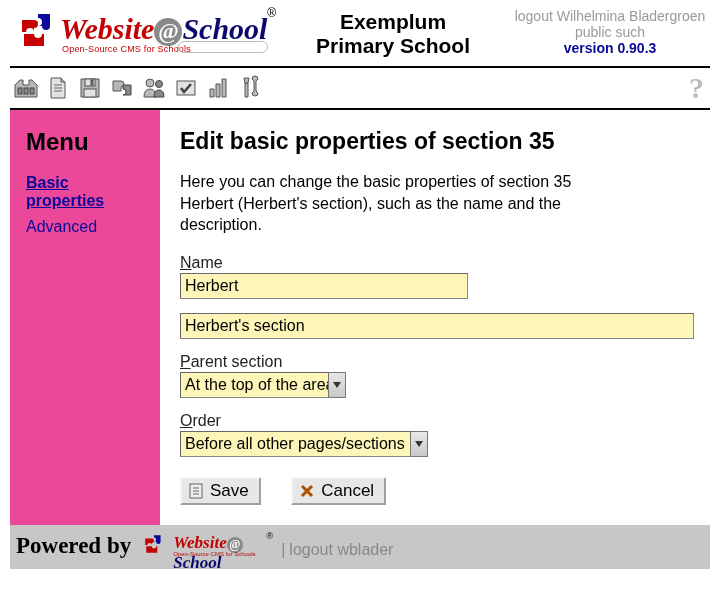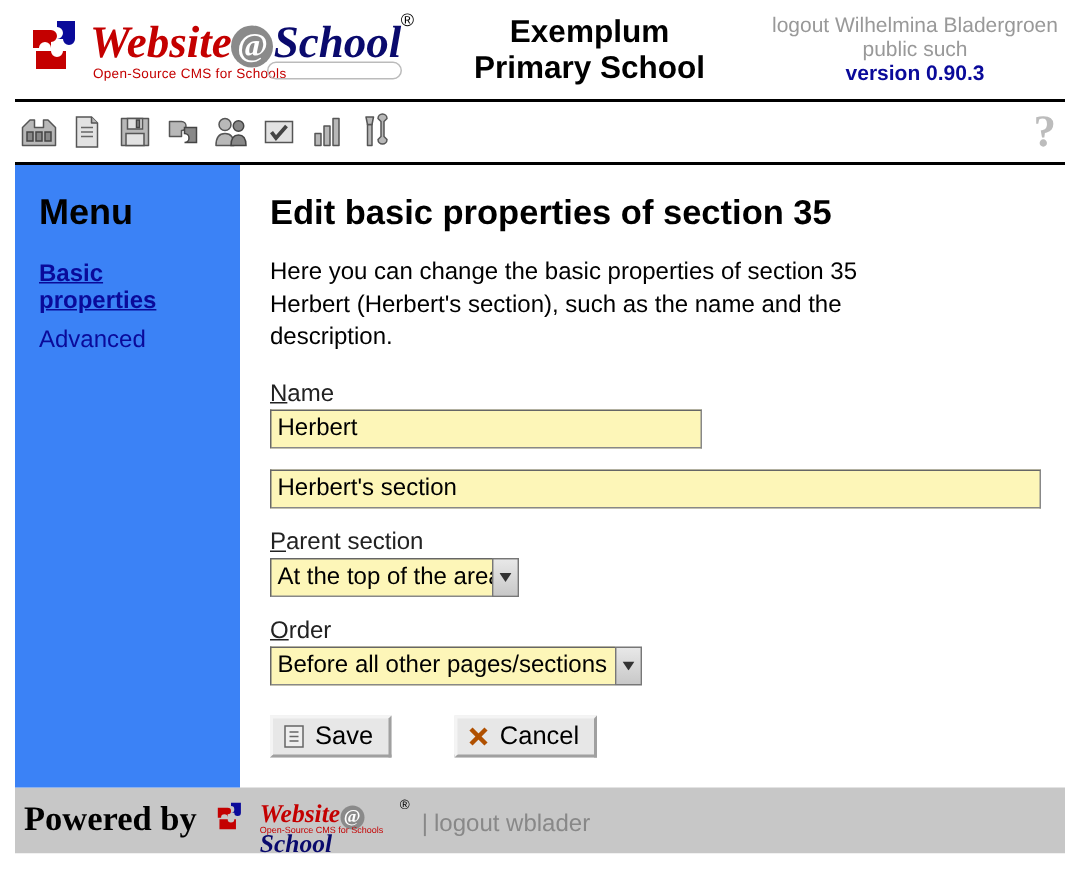--- a/index.html
+++ b/index.html
@@ -24,40 +24,40 @@
   .toolbar { border-top: 2px solid #000; border-bottom: 2px solid #000; margin: 4px 10px 0 10px; padding: 3px 2px; display: flex; align-items: center; }
   .tb-btn { width: 28px; height: 26px; display: inline-flex; align-items: center; justify-content: center; margin-right: 4px; cursor: pointer; }
   .tb-spacer { flex: 1; }
   .help { font-size: 30px; color: #bcbcbc; font-weight: bold; font-family: Georgia, serif; cursor: pointer; margin-right: 4px; }
   svg.ticon { width: 26px; height: 26px; }
   svg.ticon .g { fill: #b8b8b8; stroke: #555; stroke-width: 1; stroke-linejoin: round; }
   svg.ticon .d { fill: #888; stroke: #444; stroke-width: 1; }
   svg.ticon .l { fill: #e2e2e2; stroke: #555; stroke-width: 1; }
 
   .body-area { display: flex; margin: 0 10px; }
-  .sidebar { width: 194px; background: #3b82f6; padding: 18px 16px; min-height: 388px; }
+  .sidebar { width: 194px; background: #ec4899; padding: 18px 16px; min-height: 388px; }
   .sidebar h2 { font-size: 24px; font-weight: bold; margin-bottom: 18px; }
   .side-link { display: block; color: #0a0a9a; font-size: 16px; margin-bottom: 8px; cursor: pointer; }
   .side-link.active { font-weight: bold; text-decoration: underline; }
   .main { flex: 1; padding: 18px 16px 20px 20px; }
   .main h1 { font-size: 23px; font-weight: bold; margin-bottom: 16px; }
   .intro { font-size: 16px; line-height: 1.35; margin-bottom: 18px; max-width: 430px; }
   .field-label { font-size: 16px; color: #222; margin-bottom: 1px; }
   .field-label .ul { text-decoration: underline; }
   input.txt { background: #fdf6b8; border: 1px solid #888; border-top-color:#666; border-left-color:#666; padding: 3px 4px; font-family: Arial; font-size: 16px; margin-bottom: 14px; }
   .txt.name { width: 288px; }
   .txt.desc { width: 514px; }
   .sel-wrap { display: inline-flex; align-items: stretch; margin-bottom: 14px; }
   .sel { background: #fdf6b8; border: 1px solid #888; border-right:none; border-top-color:#666; border-left-color:#666; padding: 3px 4px; font-family: Arial; font-size: 16px; min-width: 20px; white-space: nowrap; overflow: hidden; }
   .sel.parent { width: 148px; }
   .sel.order { width: 230px; }
   .sel-btn { width: 18px; background: linear-gradient(#e8e8e8,#c8c8c8); border: 1px solid #777; display:flex; align-items:center; justify-content:center; cursor:pointer; }
   .sel-btn svg { width: 8px; height: 6px; }
   .buttons { margin-top: 6px; }
-  .btn { display: inline-flex; align-items: center; background: #e7e7e7; border: 2px outset #f4f4f4; padding: 2px 10px 2px 6px; font-size: 17px; cursor: pointer; margin-right: 38px; }
+  .btn { display: inline-flex; align-items: center; background: #e7e7e7; border: 2px outset #f4f4f4; padding: 2px 10px 2px 6px; font-size: 17px; cursor: pointer; margin-right: 26px; }
   .btn svg { width: 16px; height: 16px; margin-right: 6px; }
 
   .footer { background: #c7c7c7; margin: 0 10px; padding: 6px 6px 8px 6px; display: flex; align-items: center; }
   .footer .pw { font-size: 23px; font-weight: bold; font-family: Georgia, serif; margin-right: 12px; }
   .footer-sep { color: #888; margin: 0 4px 0 8px; align-self: flex-end; padding-bottom: 2px; }
   .footer-logout { color: #888; align-self: flex-end; padding-bottom: 2px; cursor: pointer; }
 
   .mini-logo { position: relative; width: 130px; height: 30px; }
   .mini-logo .puzzle { left: 0; top: 2px; transform: scale(0.55); transform-origin: top left; }
   .mini-logo .mini-text { position: absolute; left: 30px; top: 2px; font-family: Georgia, serif; font-style: italic; font-weight: bold; font-size: 17px; }

